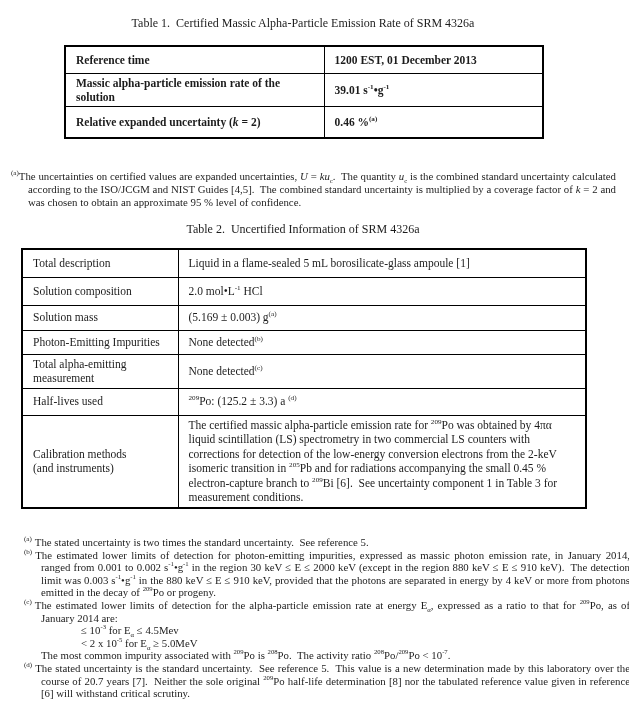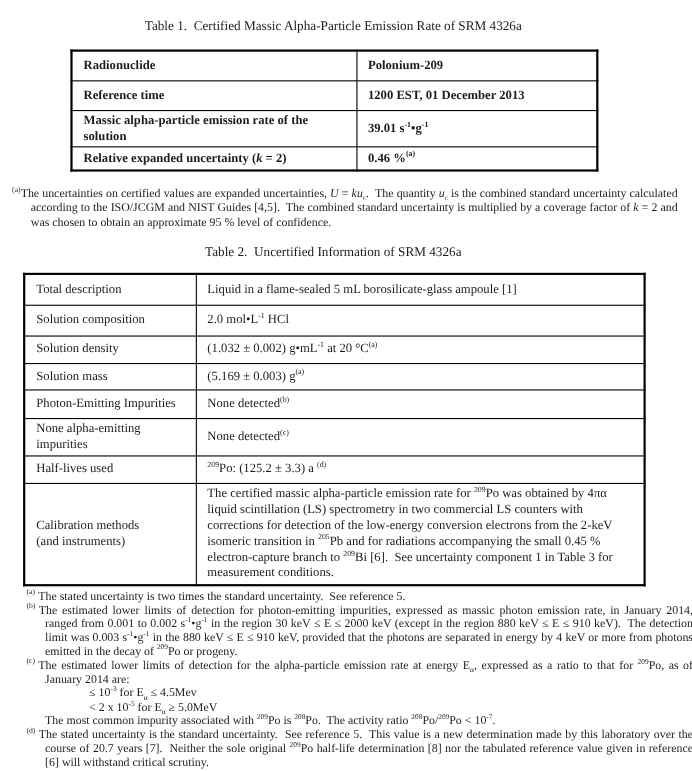--- a/index.html
+++ b/index.html
@@ -56,24 +56,20 @@
 
   <div class="title t1">Table 1.&nbsp; Certified Massic Alpha-Particle Emission Rate of SRM 4326a</div>
 
   <table class="tbl tbl1">
     <colgroup>
         <col class="t1c1">
         <col class="t1c2">
       </colgroup>
     <tbody>
       <tr>
-        <td>Radionuclide</td>
-        <td>Polonium-209</td>
-      </tr>
-      <tr>
         <td>Reference time</td>
         <td>1200 EST, 01 December 2013</td>
       </tr>
       <tr>
         <td>Massic alpha-particle emission rate of the solution</td>
         <td>39.01 s<sup>-1</sup>•g<sup>-1</sup></td>
       </tr>
       <tr>
         <td>Relative expanded uncertainty (<i>k</i> = 2)</td>
         <td>0.46 %<sup>(a)</sup></td>
@@ -95,33 +91,29 @@
     <tbody>
       <tr>
         <td>Total description</td>
         <td>Liquid in a flame-sealed 5 mL borosilicate-glass ampoule [1]</td>
       </tr>
       <tr>
         <td>Solution composition</td>
         <td>2.0 mol•L<sup>-1</sup> HCl</td>
       </tr>
       <tr>
-        <td>Solution density</td>
-        <td>(1.032 ± 0.002) g•mL<sup>-1</sup> at 20 °C<sup>(a)</sup></td>
-      </tr>
-      <tr>
         <td>Solution mass</td>
         <td>(5.169 ± 0.003) g<sup>(a)</sup></td>
       </tr>
       <tr>
         <td>Photon-Emitting Impurities</td>
         <td>None detected<sup>(b)</sup></td>
       </tr>
       <tr>
-        <td>None alpha-emitting impurities</td>
+        <td>Total alpha-emitting measurement</td>
         <td>None detected<sup>(c)</sup></td>
       </tr>
       <tr>
         <td>Half-lives used</td>
         <td><sup>209</sup>Po: (125.2 ± 3.3) a <sup>(d)</sup></td>
       </tr>
       <tr>
         <td>Calibration methods<br>(and instruments)</td>
         <td>The certified massic alpha-particle emission rate for <sup>209</sup>Po was obtained by 4πα liquid scintillation (LS) spectrometry in two commercial LS counters with corrections for detection of the low-energy conversion electrons from the 2-keV isomeric transition in <sup>205</sup>Pb and for radiations accompanying the small 0.45 % electron-capture branch to <sup>209</sup>Bi [6].&nbsp; See uncertainty component 1 in Table 3 for measurement conditions.</td>
       </tr>

